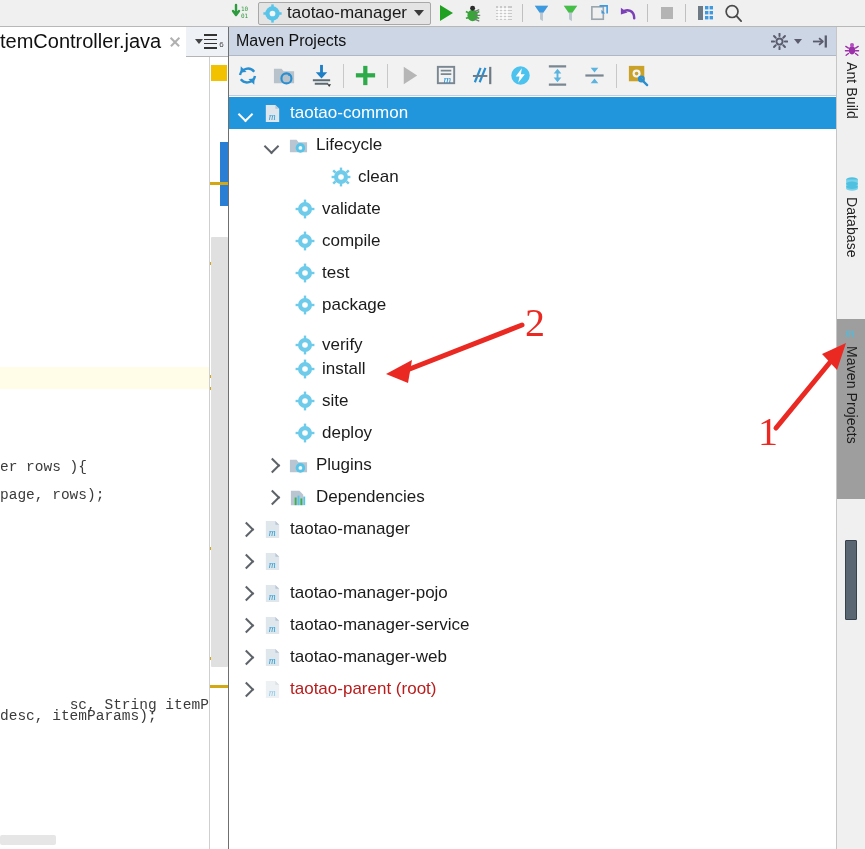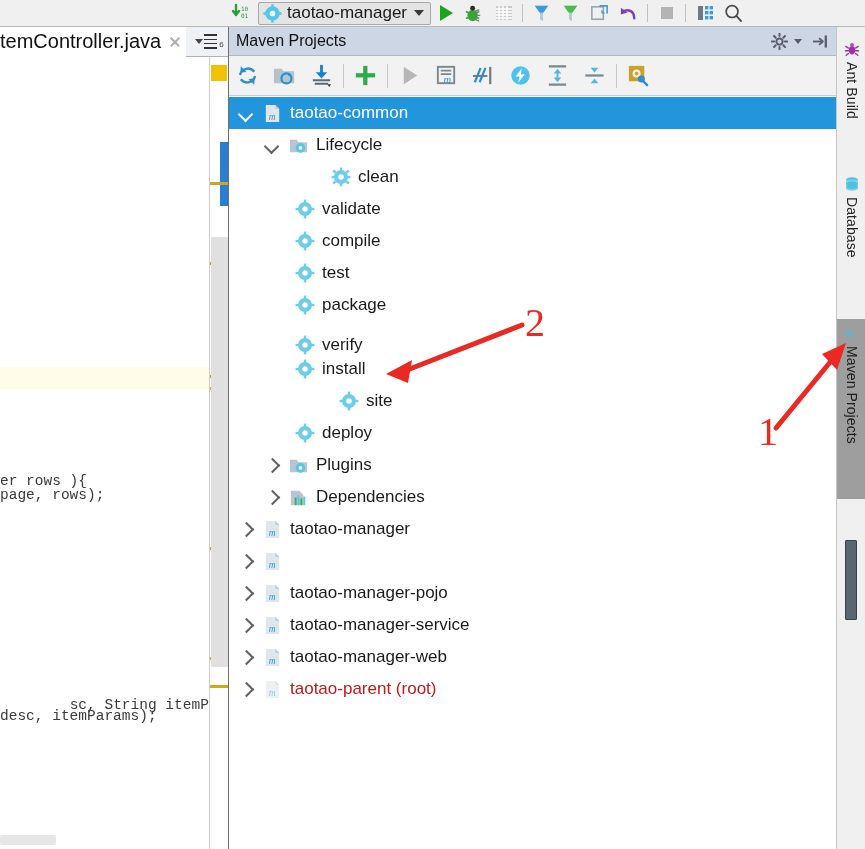--- a/index.html
+++ b/index.html
@@ -368,21 +368,21 @@
             <i></i>
             <i></i>
           </span>
         <span class="tlb-sub">6</span>
       </div>
     </div>
 
     <div class="editor-body">
       <div class="hl-band" style="top:310px;"></div>
 
-      <div class="code-line" style="top:416px;">er rows ){</div>
+      <div class="code-line" style="top:402px;">er rows ){</div>
       <div class="code-line" style="top:430px;">page, rows);</div>
       <div class="code-line" style="top:624px;">
         <span>sc, String itemParams) </span>
       </div>
       <div class="code-line" style="top:651px;">desc, itemParams);</div>
 
       <div class="marker-bar">
         <div class="mk-sq"></div>
         <div class="mk-blue"></div>
         <div class="mk" style="top:125px;"></div>
@@ -675,21 +675,21 @@
                 <rect x="8.8" y="15.8" width="2.4" height="3.6"></rect>
                 <rect x="0.6" y="8.8" width="3.6" height="2.4"></rect>
                 <rect x="15.8" y="8.8" width="3.6" height="2.4"></rect>
               </g>
             </svg>
         </span>
         <span class="ic-gap"></span>
         <span class="row-label">install</span>
       </div>
 
-      <div class="row" style="top:288px;padding-left:44px;">
+      <div class="row" style="top:288px;">
         <span style="width:66px"></span>
         <span class="ic">
           <svg width="20" height="20" viewBox="0 0 20 20">
               <circle cx="10" cy="10" r="7" fill="#6ecbea"></circle>
               <circle cx="10" cy="10" r="2.8" fill="#fff"></circle>
               <g fill="#6ecbea">
                 <rect x="8.8" y="0.6" width="2.4" height="3.6"></rect>
                 <rect x="8.8" y="15.8" width="2.4" height="3.6"></rect>
                 <rect x="0.6" y="8.8" width="3.6" height="2.4"></rect>
                 <rect x="15.8" y="8.8" width="3.6" height="2.4"></rect>

